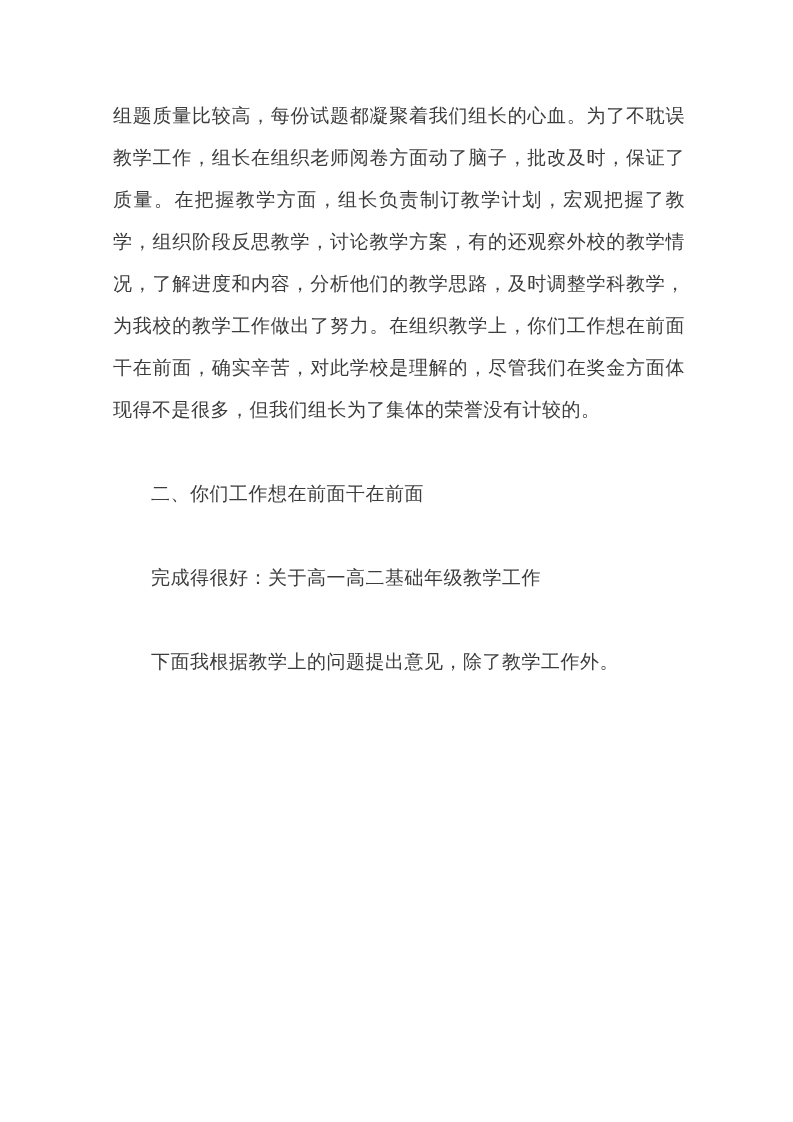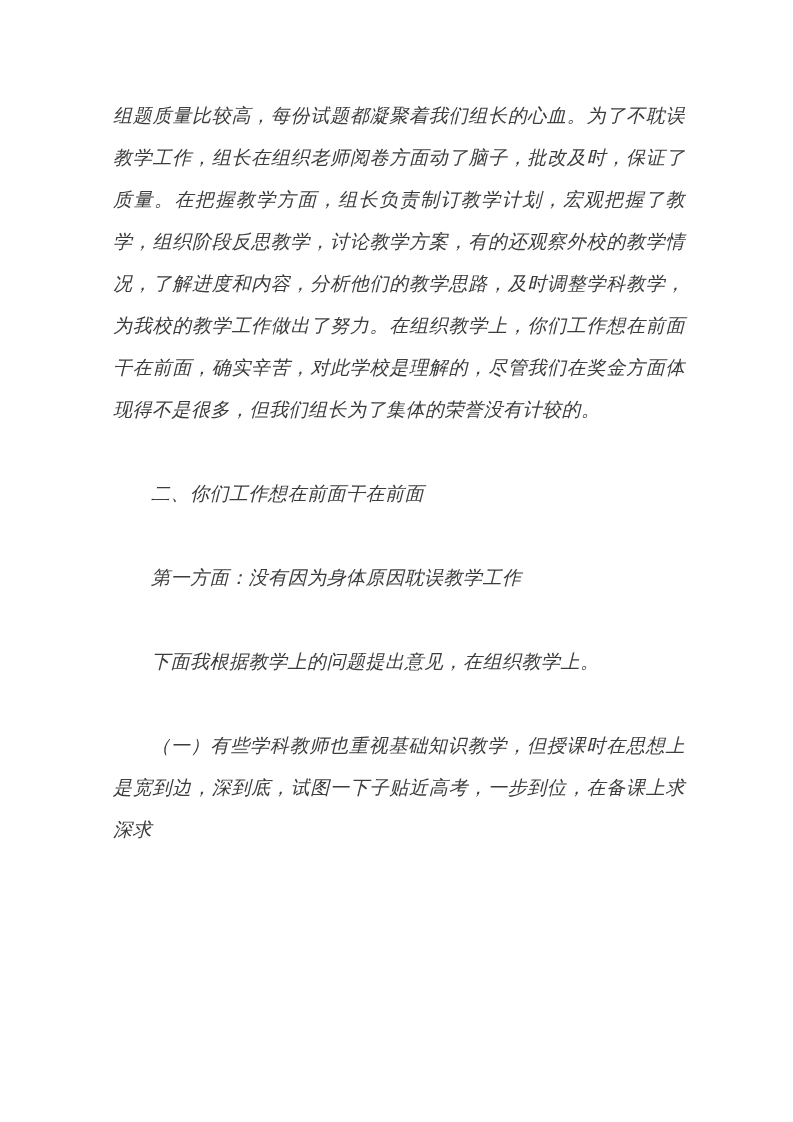--- a/index.html
+++ b/index.html
@@ -22,33 +22,31 @@
     width: 572px;
     font-size: 19px;
     line-height: 42px;
     color: #3c3c3c;
     text-align: justify;
     letter-spacing: 0.5px;
   }
   .para {
     margin: 0 0 42px 0;
     text-indent: 2em;
-    font-style: italic;
   }
   .para.no-indent {
     text-indent: 0;
   }
   .para:last-child {
     margin-bottom: 0;
   }
 </style>
 </head>
 <body>
 
 <div class="page">
   <div class="doc-content">
     <p class="para no-indent">组题质量比较高，每份试题都凝聚着我们组长的心血。为了不耽误教学工作，组长在组织老师阅卷方面动了脑子，批改及时，保证了质量。在把握教学方面，组长负责制订教学计划，宏观把握了教学，组织阶段反思教学，讨论教学方案，有的还观察外校的教学情况，了解进度和内容，分析他们的教学思路，及时调整学科教学，为我校的教学工作做出了努力。在组织教学上，你们工作想在前面干在前面，确实辛苦，对此学校是理解的，尽管我们在奖金方面体现得不是很多，但我们组长为了集体的荣誉没有计较的。</p>
     <p class="para">二、你们工作想在前面干在前面</p>
-    <p class="para">第一方面：没有因为身体原因耽误教学工作</p>
-    <p class="para">下面我根据教学上的问题提出意见，在组织教学上。</p>
-    <p class="para">（一）有些学科教师也重视基础知识教学，但授课时在思想上是宽到边，深到底，试图一下子贴近高考，一步到位，在备课上求深求</p>
+    <p class="para">完成得很好：关于高一高二基础年级教学工作</p>
+    <p class="para">下面我根据教学上的问题提出意见，除了教学工作外。</p>
   </div>
 </div>
 
 </body></html>

